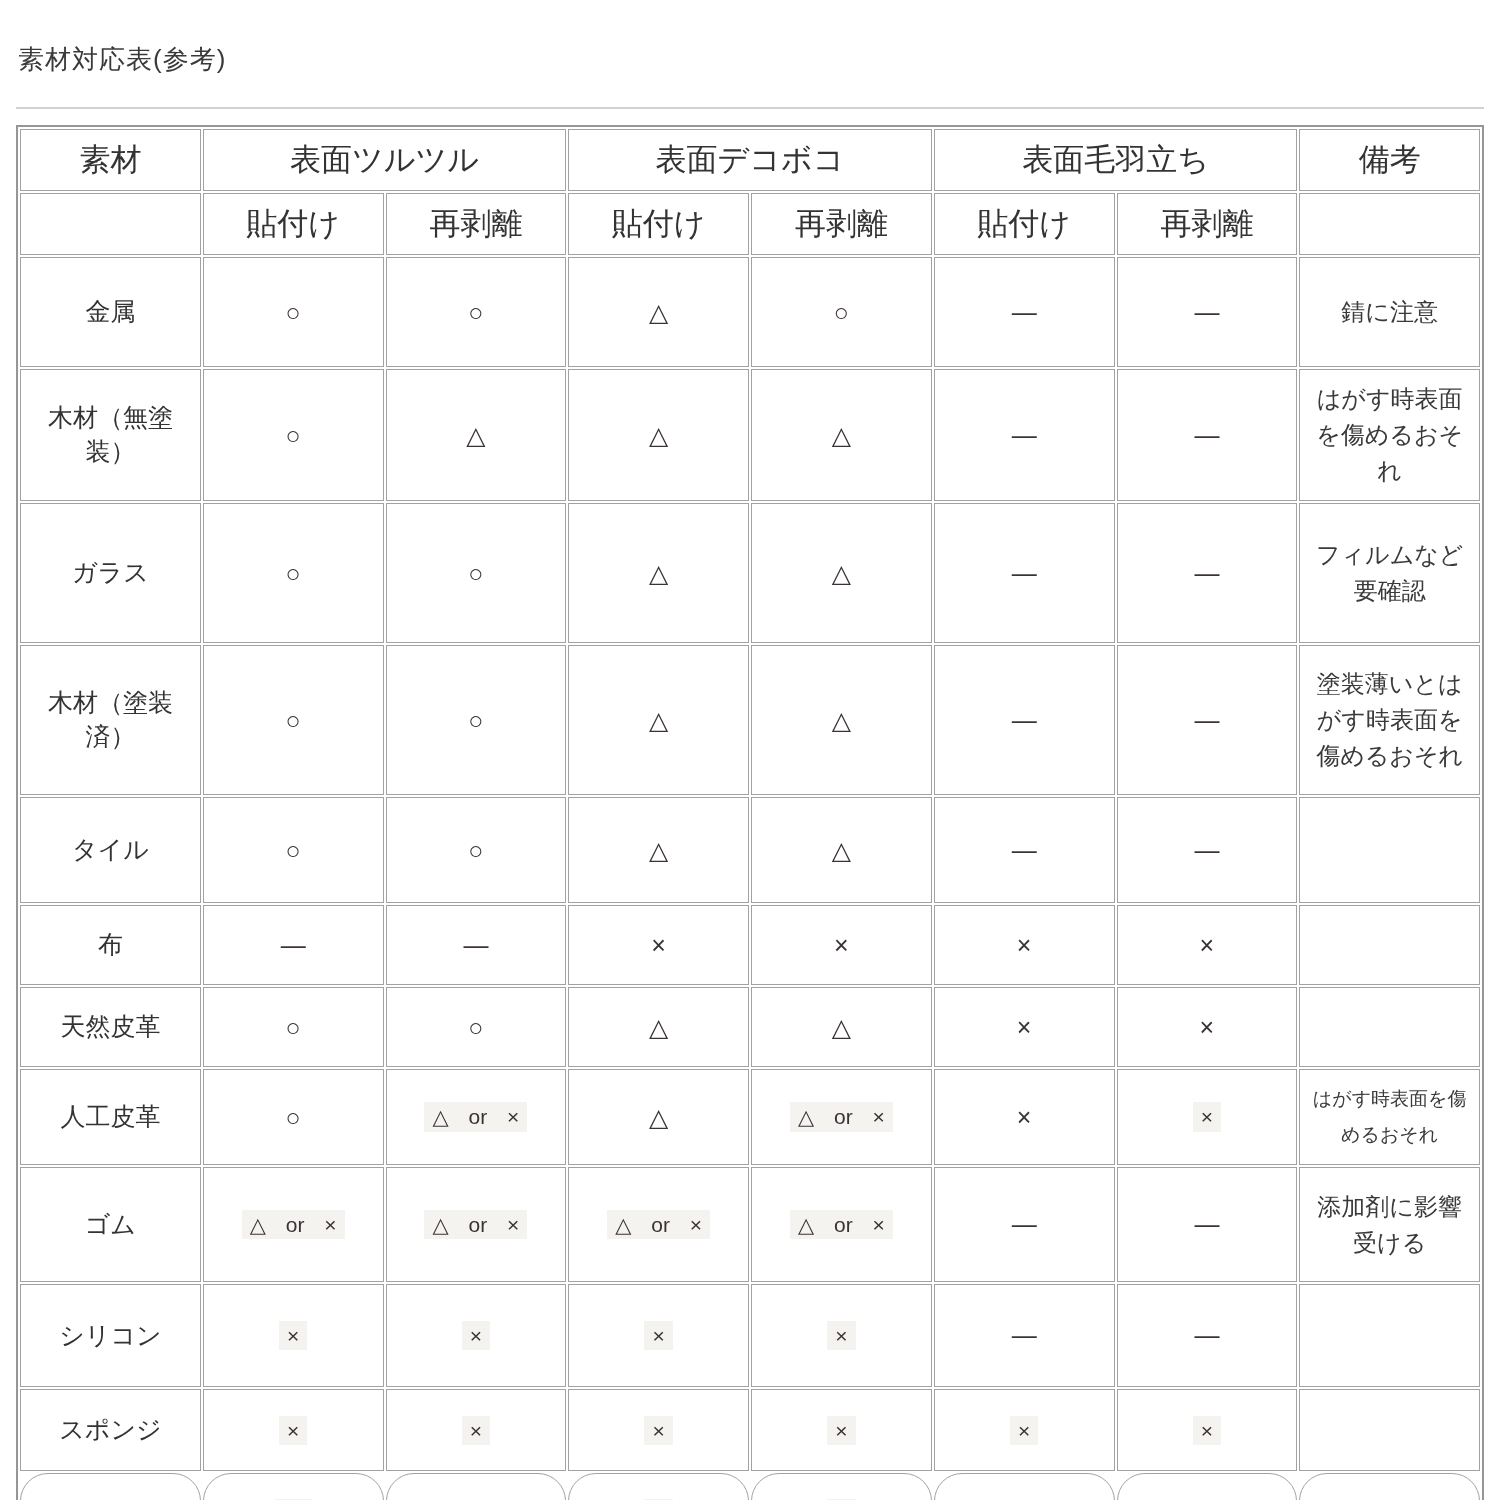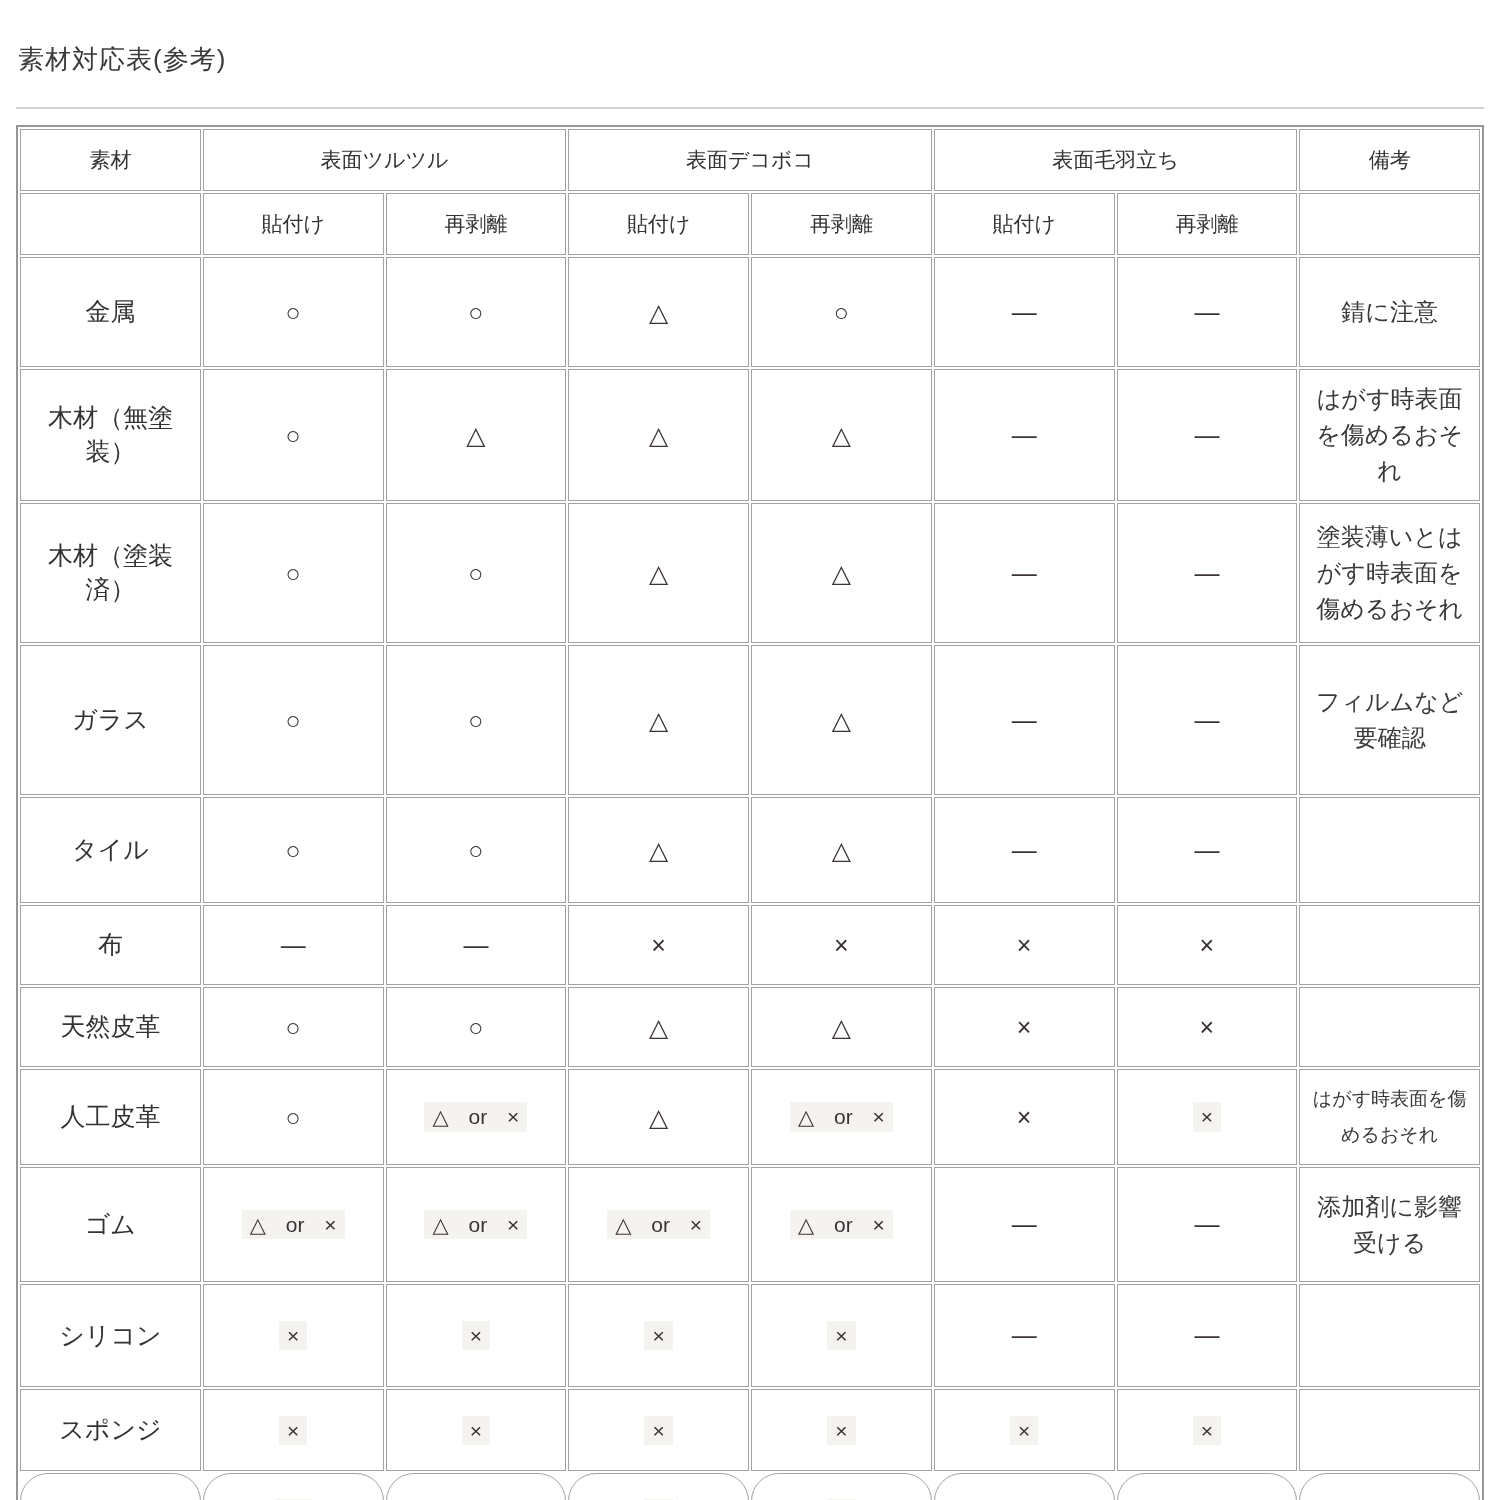--- a/index.html
+++ b/index.html
@@ -34,21 +34,21 @@
     background: #ffffff;
   }
   th, td {
     border: 1px solid #a2a2a2;
     text-align: center;
     vertical-align: middle;
     font-weight: normal;
     background: #ffffff;
     overflow: hidden;
   }
-  thead th { font-size: 21px; height: 58px; color: #333; }
+  thead th { font-size: 31px; height: 58px; color: #333; }
   td.material {
     font-size: 25px;
     padding: 4px 15px;
     line-height: 1.35;
   }
   td.rating { padding: 2px; }
   .sym {
     font-size: 25px;
     color: #3b3237;
     word-spacing: 14px;
@@ -127,38 +127,38 @@
           <td class="material">木材（無塗装）</td>
           <td class="rating"><span class="sym">○</span></td>
           <td class="rating"><span class="sym">△</span></td>
           <td class="rating"><span class="sym">△</span></td>
           <td class="rating"><span class="sym">△</span></td>
           <td class="rating"><span class="sym">—</span></td>
           <td class="rating"><span class="sym">—</span></td>
           <td class="note">はがす時表面を傷めるおそれ</td>
         </tr>
         <tr>
+          <td class="material">ガラス</td>
+          <td class="rating"><span class="sym">○</span></td>
+          <td class="rating"><span class="sym">○</span></td>
+          <td class="rating"><span class="sym">△</span></td>
+          <td class="rating"><span class="sym">△</span></td>
+          <td class="rating"><span class="sym">—</span></td>
+          <td class="rating"><span class="sym">—</span></td>
+          <td class="note">フィルムなど要確認</td>
+        </tr>
+        <tr>
           <td class="material">木材（塗装済）</td>
           <td class="rating"><span class="sym">○</span></td>
           <td class="rating"><span class="sym">○</span></td>
           <td class="rating"><span class="sym">△</span></td>
           <td class="rating"><span class="sym">△</span></td>
           <td class="rating"><span class="sym">—</span></td>
           <td class="rating"><span class="sym">—</span></td>
           <td class="note">塗装薄いとはがす時表面を傷めるおそれ</td>
-        </tr>
-        <tr>
-          <td class="material">ガラス</td>
-          <td class="rating"><span class="sym">○</span></td>
-          <td class="rating"><span class="sym">○</span></td>
-          <td class="rating"><span class="sym">△</span></td>
-          <td class="rating"><span class="sym">△</span></td>
-          <td class="rating"><span class="sym">—</span></td>
-          <td class="rating"><span class="sym">—</span></td>
-          <td class="note">フィルムなど要確認</td>
         </tr>
         <tr>
           <td class="material">タイル</td>
           <td class="rating"><span class="sym">○</span></td>
           <td class="rating"><span class="sym">○</span></td>
           <td class="rating"><span class="sym">△</span></td>
           <td class="rating"><span class="sym">△</span></td>
           <td class="rating"><span class="sym">—</span></td>
           <td class="rating"><span class="sym">—</span></td>
           <td class="note"></td>

